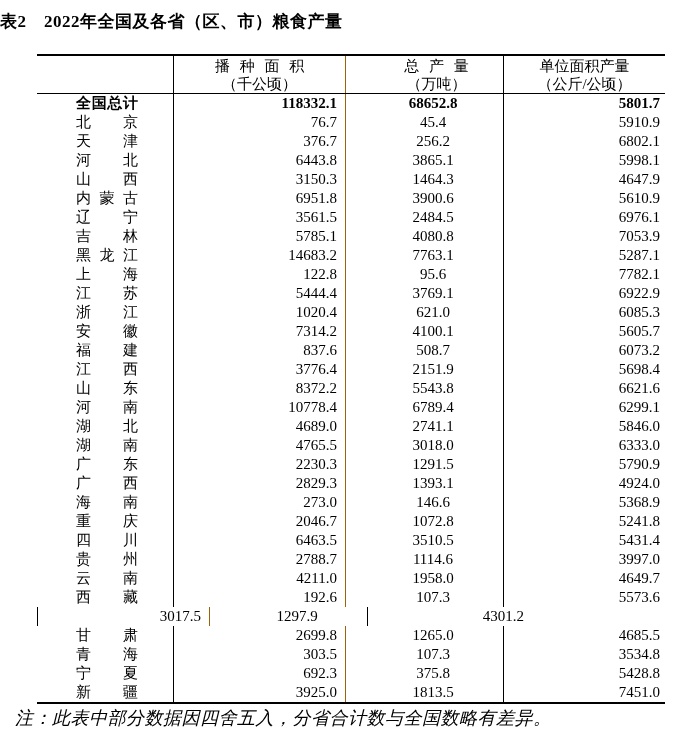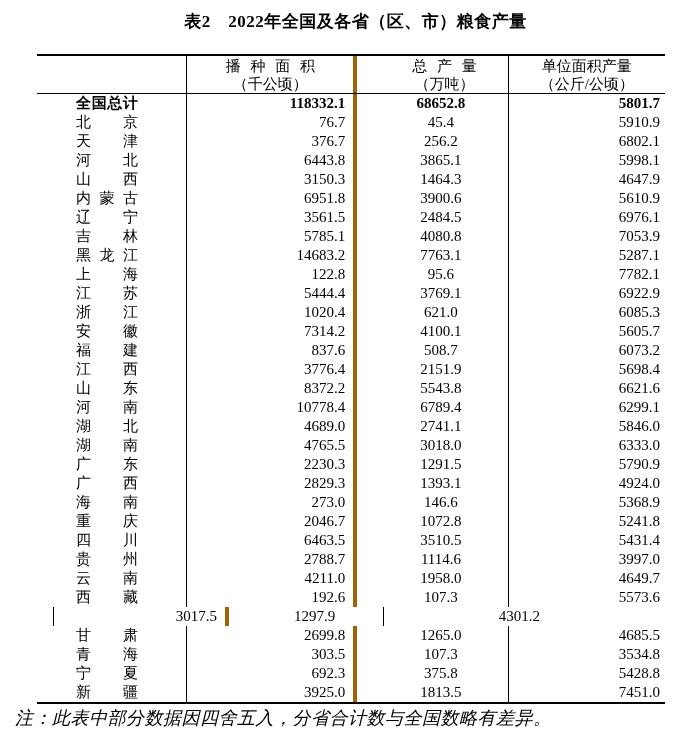--- a/index.html
+++ b/index.html
@@ -9,23 +9,23 @@
     width: 695px;
     height: 729px;
     background: #ffffff;
     color: #000000;
     font-family: "Liberation Serif", "DejaVu Serif", serif;
     overflow: hidden;
   }
   .title {
     position: absolute;
     top: 10px;
-    left: 16px;
+    left: 0;
     right: 0;
-    text-align: center;
+    text-align: left;
     font-size: 17px;
     font-weight: bold;
     letter-spacing: 0.5px;
   }
   .gtable {
     position: absolute;
     top: 54px;
     left: 37px;
     width: 628px;
     border-top: 2.5px solid #000;
@@ -40,22 +40,22 @@
   .hdr-line { line-height: 18px; text-align: center; font-size: 15px; white-space: pre; }
   .hdr-l1 { word-spacing: 6px; }
   .trow {
     display: flex;
     height: 19px;
     line-height: 19px;
     font-size: 15px;
   }
   .cell { height: 100%; overflow: hidden; }
   .name-col { width: 136px; padding-left: 39px; text-align: left; }
-  .c2 { width: 172px; border-left: 1px solid #000; margin-left: 16px; }
-  .c3 { width: 158px; border-left: 4px solid #a16207; padding-left: 24px; }
+  .c2 { width: 172px; border-left: 1px solid #000; }
+  .c3 { width: 158px; border-left: 1px solid #a16207; padding-left: 24px; }
   .c4 { width: 162px; border-left: 1px solid #000; }
   .num { text-align: right; }
   .trow .c2 { padding-right: 8px; }
   .trow .c3 { padding-right: 7px; text-align: center; }
   .trow .c4 { padding-right: 5px; }
   .total { font-weight: bold; }
   .prov-name {
     display: inline-block;
     width: 62px;
     text-align: justify;

